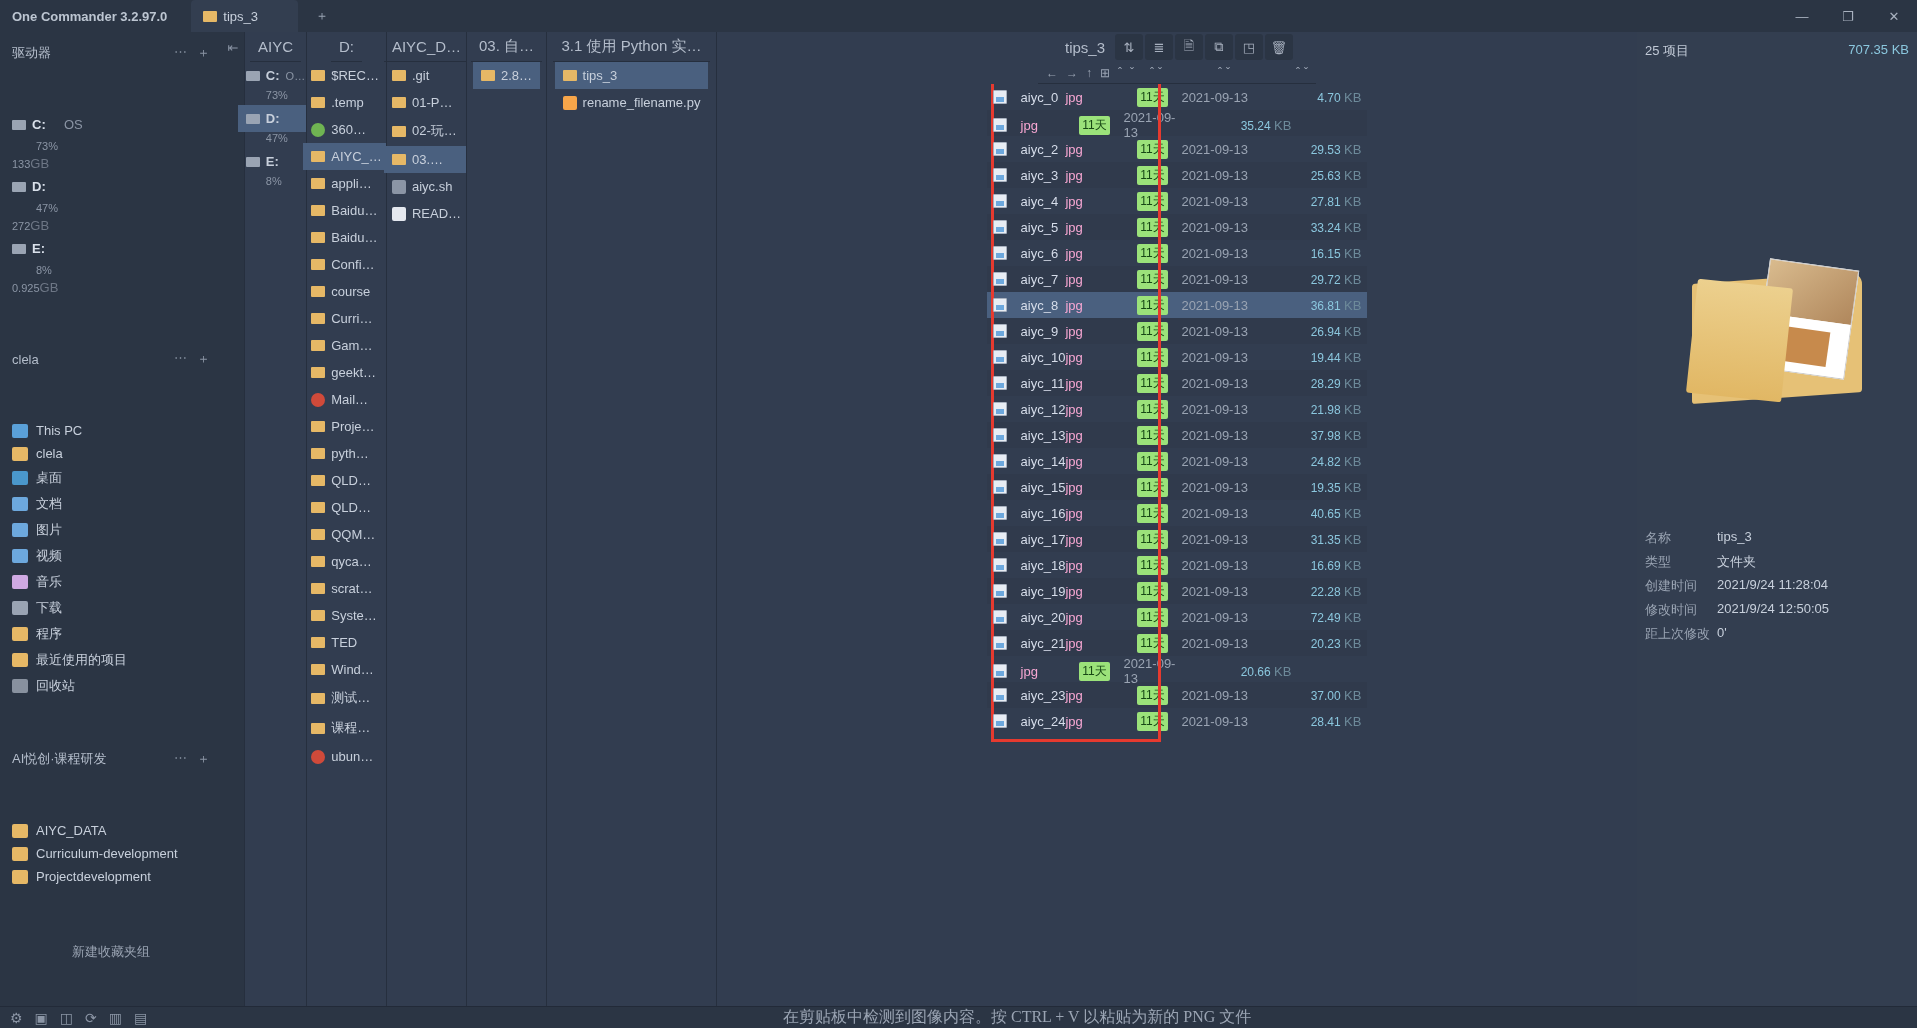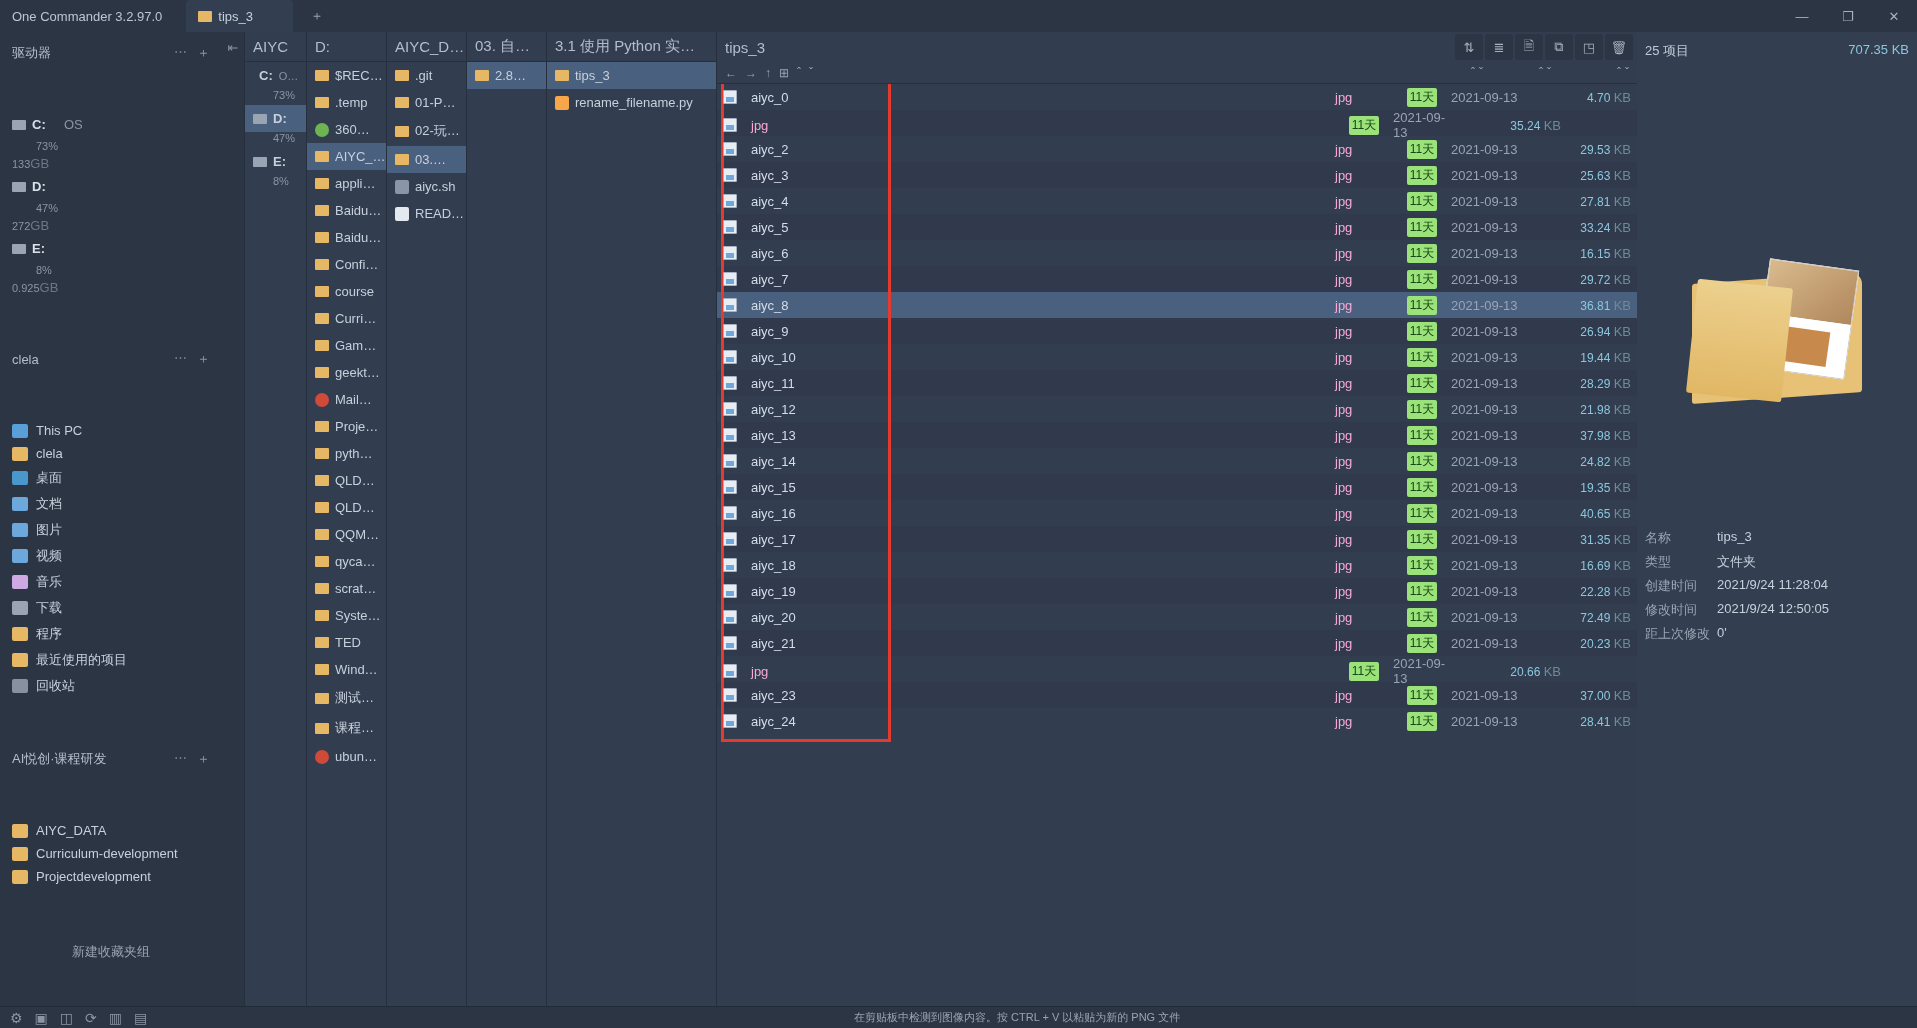--- a/index.html
+++ b/index.html
@@ -1,20 +1,20 @@
 <!DOCTYPE html>
 <html><head>
 <meta charset="utf-8">
 <style>
 * { margin: 0; padding: 0; box-sizing: border-box; font-family: "Microsoft YaHei", "Segoe UI", sans-serif; font-size: 13px; }
 body { background: #2b3544; color: #c8d0dc; overflow: hidden; width: 1917px; height: 1028px; }
 
 
 .titlebar { height: 32px; display: flex; align-items: center; background: #2b3544; }
-.app-title { padding: 0 12px; color: #bdc6d2; }
+.app-title { padding: 0 12px; color: #bdc6d2; font-weight: bold; }
 .tab { display: flex; align-items: center; gap: 6px; height: 32px; padding: 0 40px 0 12px; background: #333e50; border-radius: 4px 4px 0 0; margin-left: 12px; }
 .tab .folder-icon { width: 14px; height: 11px; background: #e6b866; border-radius: 1px; display: inline-block; }
 .add-tab { width: 32px; height: 32px; display: flex; align-items: center; justify-content: center; color: #9aa4b3; margin-left: 8px; cursor: pointer; }
 .spacer { flex: 1; }
 .win-controls { display: flex; }
 .win-btn { width: 46px; height: 32px; display: flex; align-items: center; justify-content: center; color: #a8b1bf; cursor: pointer; }
 
 
 .main { display: flex; height: calc(100% - 32px - 22px); }
 
@@ -38,21 +38,21 @@
 .ic-note { background: #cfa9e2; }
 .ic-down { background: #9aa4b3; }
 .ic-prog { background: #e6b866; }
 .ic-rec { background: #e6b866; }
 .ic-bin { background: #88919f; }
 .fav-btn { margin: 12px auto; color: #9aa4b3; cursor: pointer; }
 
 
 .cols-wrap { display: flex; flex: 1; background: #2f394b; }
 .cols-handle { width: 22px; background: #2b3544; display: flex; align-items: flex-start; justify-content: center; padding-top: 8px; }
-.col { display: flex; flex-direction: column; background: #323d50; border-left: 1px solid #262f3e; }
+.col { display: flex; flex-direction: column; background: #323d50; border-left: 1px solid #262f3e; align-items: center; }
 .col-hdr { height: 30px; display: flex; align-items: center; padding: 0 8px; color: #b4bdcb; font-size: 15px; border-bottom: 1px solid #262f3e; }
 .col-body { flex: 1; overflow-y: auto; }
 .col-body::-webkit-scrollbar { width: 10px; }
 .col-body::-webkit-scrollbar-thumb { background: #4a5568; border-radius: 5px; }
 
 
 .n-item { display: flex; align-items: center; gap: 6px; padding: 6px 8px; color: #c8d0dc; cursor: pointer; white-space: nowrap; overflow: hidden; text-overflow: ellipsis; }
 .n-item.sel { background: #4a607f; }
 .n-item .f-ic { width: 14px; height: 11px; background: #e6b866; border-radius: 1px; flex-shrink: 0; }
 .n-item .py-ic { width: 14px; height: 14px; background: #f7a64a; border-radius: 2px; flex-shrink: 0; }
@@ -102,21 +102,21 @@
 .folder-preview .front { position: absolute; width: 95px; height: 115px; left: 0; bottom: 0; background: linear-gradient(180deg,#ecd08e,#e1b764); border-radius: 3px; transform: skewY(6deg) skewX(-6deg); }
 .meta { margin-top: 8px; }
 .meta-row { display: grid; grid-template-columns: 72px 1fr; padding: 3px 0; font-size: 12px; }
 .meta-row .k { color: #9aa4b3; }
 .meta-row .v { color: #c8d0dc; }
 
 
 .bottombar { height: 22px; background: #2b3544; display: flex; align-items: center; border-top: 1px solid #222a38; }
 .bb-left { display: flex; gap: 12px; padding: 0 10px; }
 .bb-ic { color: #8b95a5; cursor: pointer; font-size: 14px; }
-.bb-msg { flex: 1; text-align: center; color: #9aa4b3; font-size: 11px; }
+.bb-msg { flex: 1; text-align: center; color: #9aa4b3; font-size: 16px; font-family: Liberation Serif, serif; }
 </style>
 </head>
 <body>
 
 <div class="titlebar">
   <div class="app-title">One Commander 3.2.97.0</div>
   <div class="tab">
     <span class="folder-icon"></span>
     <span>tips_3</span>
   </div>

